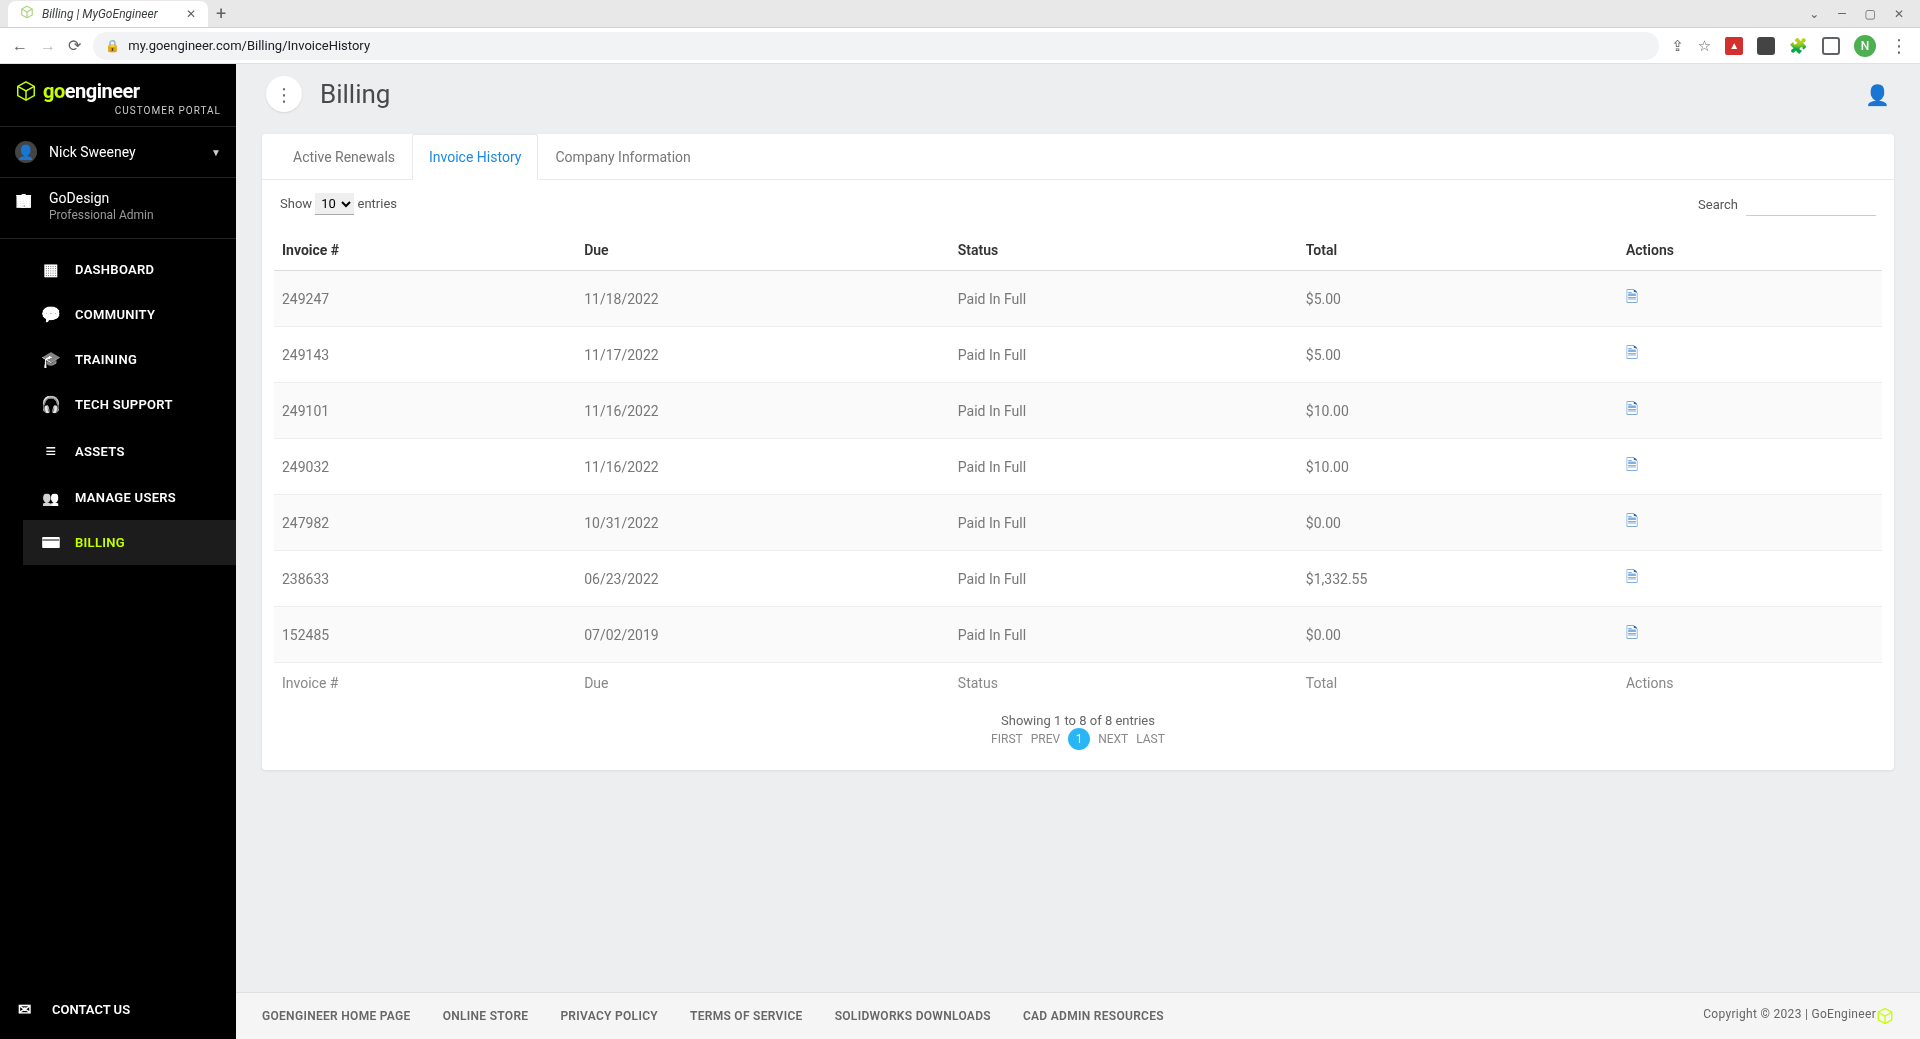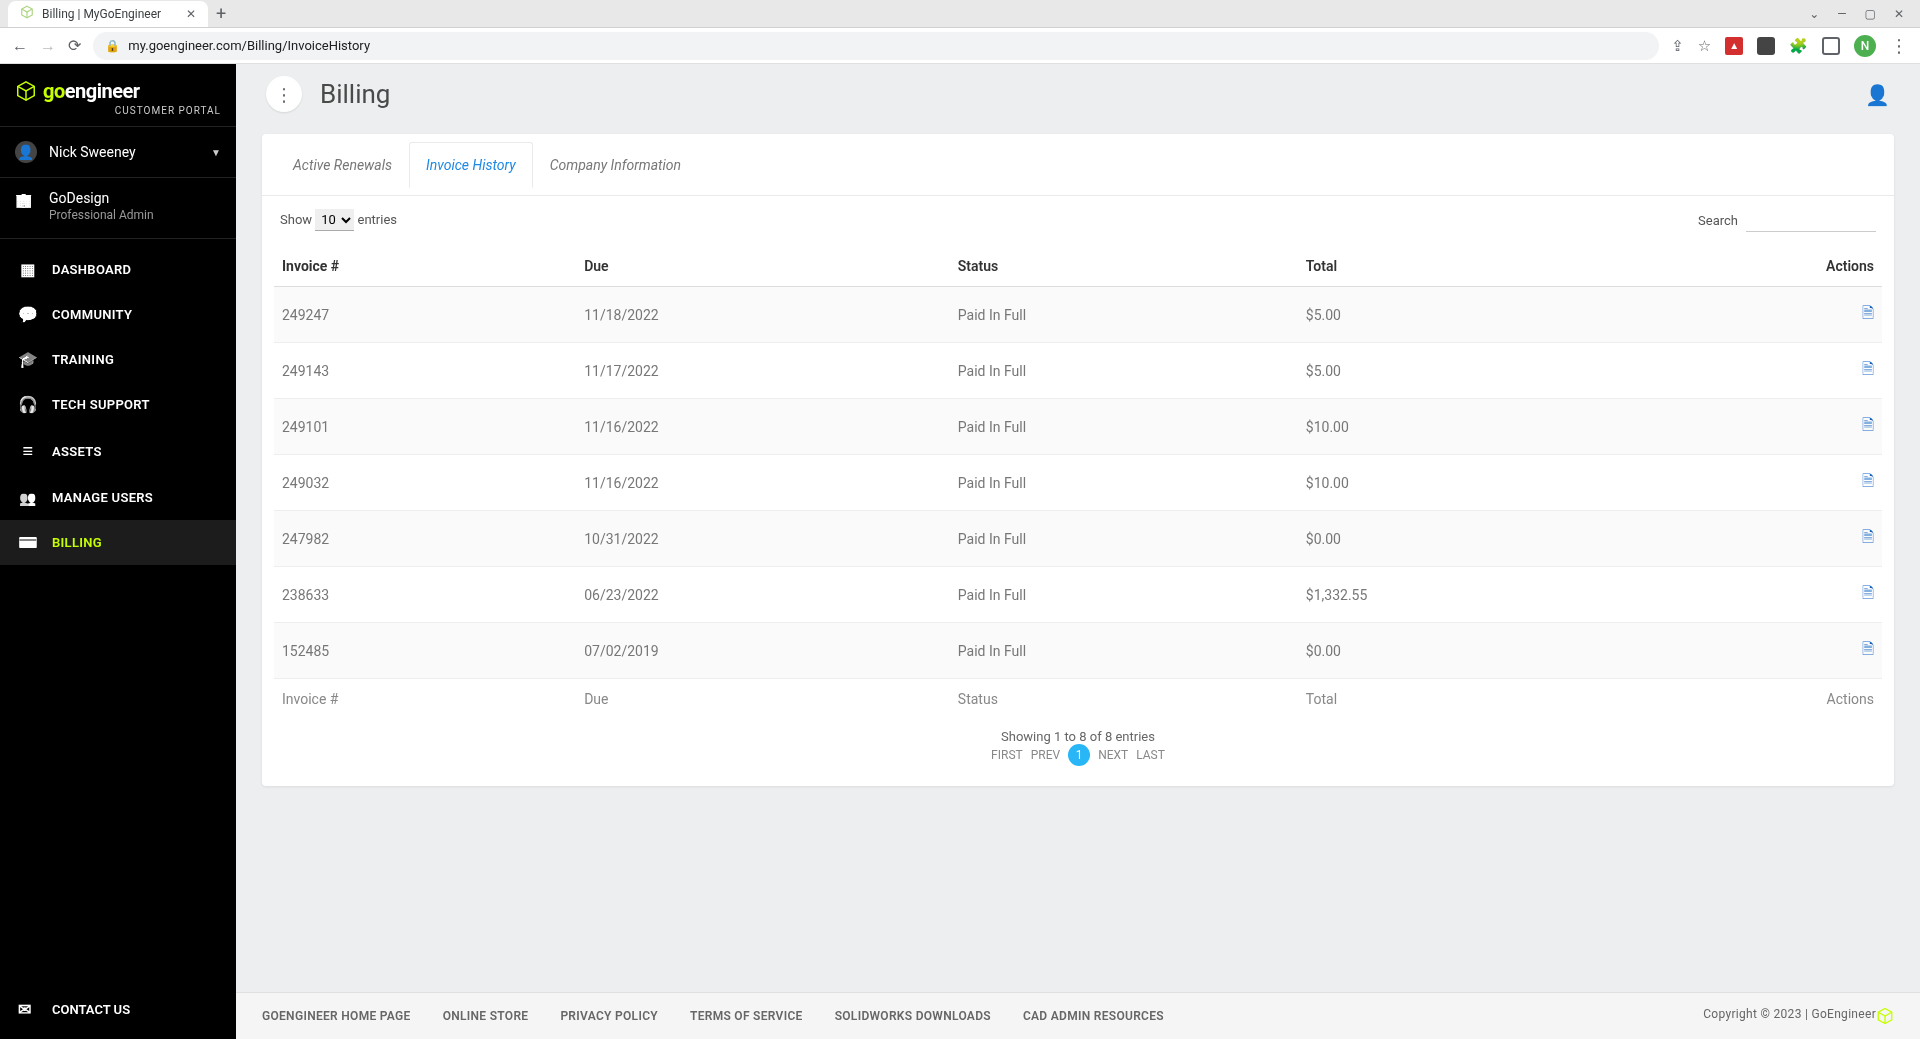--- a/index.html
+++ b/index.html
@@ -2,21 +2,21 @@
 <html><head>
   <meta charset="utf-8">
   <style>
     * { margin: 0; padding: 0; box-sizing: border-box; font-family: -apple-system, BlinkMacSystemFont, "Segoe UI", Roboto, Arial, sans-serif; }
     body { width: 1920px; height: 1039px; overflow: hidden; background: #f0f0f0; display: flex; flex-direction: column; }
 
     
     .window-chrome { height: 28px; background: #e8e8e8; display: flex; align-items: center; border-bottom: 1px solid #d0d0d0; }
     .tabs-row { flex: 1; display: flex; align-items: center; height: 100%; padding-left: 8px; }
     .browser-tab { display: flex; align-items: center; gap: 8px; background: #fff; height: 26px; padding: 0 12px; border-radius: 8px 8px 0 0; min-width: 200px; font-size: 12px; color: #3c4043; }
-    .tab-title { flex: 1; white-space: nowrap; overflow: hidden; }
+    .tab-title { flex: 1; white-space: nowrap; overflow: hidden; font-style: italic; }
     .tab-close { font-size: 12px; color: #5f6368; cursor: pointer; }
     .new-tab { margin-left: 8px; color: #5f6368; font-size: 18px; cursor: pointer; }
     .window-controls { display: flex; align-items: center; gap: 18px; padding: 0 16px; color: #5f6368; font-size: 12px; }
     .window-controls span { cursor: pointer; }
 
     
     .address-bar-row { height: 36px; background: #fff; display: flex; align-items: center; gap: 12px; padding: 0 12px; border-bottom: 1px solid #e0e0e0; }
     .nav-btn { color: #5f6368; font-size: 16px; cursor: pointer; display:flex; align-items:center; }
     .nav-btn.disabled { color: #bdbdbd; }
     .url-box { flex: 1; display: flex; align-items: center; gap: 8px; background: #f1f3f4; border-radius: 16px; height: 28px; padding: 0 12px; font-size: 13px; color: #202124; }
@@ -46,50 +46,50 @@
     .user-name { flex:1; font-size:14px; }
     .caret-down { font-size:10px; color:#ccc; }
 
     .company-block { display:flex; align-items:flex-start; gap:12px; padding: 12px 15px 16px 15px; border-bottom:1px solid #222; }
     .co-icon { width:22px; color:#aaa; font-size:16px; }
     .co-text { display:flex; flex-direction:column; }
     .co-name { font-size:14px; }
     .co-role { font-size:12px; color:#999; margin-top:2px; }
 
     .nav { flex:1; padding:8px 0; }
-    .nav-item { display:flex; align-items:center; gap:14px; padding:13px 18px; font-size:13px; font-weight:600; letter-spacing:0.3px; cursor:pointer; color:#fff; }
+    .nav-item { display:flex; align-items:center; gap:14px; padding:13px 18px; font-size:13px; font-weight:600; letter-spacing:0.3px; cursor:pointer; color:#fff;margin-left:23px; }
     .nav-item .ni-icon { width:20px; text-align:center; font-size:16px; color:#fff; }
     .nav-item.active { background:#1c1c1c; color:#c6ff00; }
     .nav-item.active .ni-icon { color:#c6ff00; }
     .sidebar-footer { padding:16px 18px 20px; display:flex; align-items:center; gap:14px; font-size:13px; font-weight:600; cursor:pointer; }
     .sidebar-footer .ni-icon { width:20px; font-size:16px; }
 
     
     .main { flex:1; background:#eceeef; display:flex; flex-direction:column; min-width:0; }
     .main-header { display:flex; align-items:center; justify-content:space-between; padding:12px 30px; }
     .header-left { display:flex; align-items:center; gap:18px; }
     .more-btn { width:36px;height:36px;border-radius:50%;background:#fff;display:flex;align-items:center;justify-content:center;color:#5f6368;font-size:18px;cursor:pointer;box-shadow:0 1px 2px rgba(0,0,0,.1);}
     .page-title { font-size:26px; font-weight:400; color:#4a4a4a; }
     .header-right { color:#5f6368; font-size:22px; cursor:pointer; }
 
     .card { background:#fff; margin:10px 26px 20px 26px; border-radius:4px; box-shadow:0 1px 3px rgba(0,0,0,.08); padding-bottom:8px; }
 
-    .tabs { display:flex; border-bottom:1px solid #eaeaea; padding:8px 14px;font-style:italic; }
+    .tabs { display:flex; border-bottom:1px solid #eaeaea; padding:0 14px; }
     .tab { padding:14px 16px; font-size:14px; color:#777; cursor:pointer; border:1px solid transparent; border-bottom:none; }
     .tab.active { color:#1e88e5; border-color:#eaeaea; border-bottom:1px solid #fff; margin-bottom:-1px; border-radius:3px 3px 0 0; background:#fff; }
 
     .table-controls { display:flex; align-items:center; justify-content:space-between; padding:12px 18px 6px 18px; font-size:13px; color:#555; }
     .show-entries select { border:none; border-bottom:1px solid #aaa; font-size:13px; padding:2px 2px; }
     .search-box { display:flex; align-items:center; gap:8px; }
     .search-box input { border:none; border-bottom:1px solid #ccc; outline:none; font-size:13px; width:130px; padding:4px 2px; }
 
     table { width:calc(100% - 24px); margin:8px 12px 0 12px; border-collapse:collapse; font-size:14px; color:#555; }
     thead th { text-align:left; padding:12px 8px; font-weight:600; color:#333; border-bottom:1px solid #ddd; }
     thead th:first-child { font-weight:700; }
-    thead th.actions-col, tfoot th.actions-col, td.actions-col { text-align:right; }
+    thead th.actions-col, tfoot th.actions-col, td.actions-col { text-align:left; }
     tbody td { padding:15px 8px; border-bottom:1px solid #eee; color:#777; }
     tbody tr:nth-child(odd) { background:#fafafa; }
     td.actions-col { color:#1565c0; font-size:15px; cursor:pointer; }
     tfoot th { text-align:left; padding:12px 8px; font-weight:400; color:#888; border-top:1px solid #ddd;}
 
     .table-footer { display:flex; align-items:center; justify-content:space-between; padding:10px 18px 12px 18px; font-size:13px; color:#666;flex-direction:column; }
     .pager { display:flex; align-items:center; gap:8px; font-size:12px; color:#888; }
     .pager span { cursor:pointer;text-align:right; }
     .pager .page-num { width:22px;height:22px;border-radius:50%;background:#29b6f6;color:#fff;display:flex;align-items:center;justify-content:center;font-size:12px; }
 

